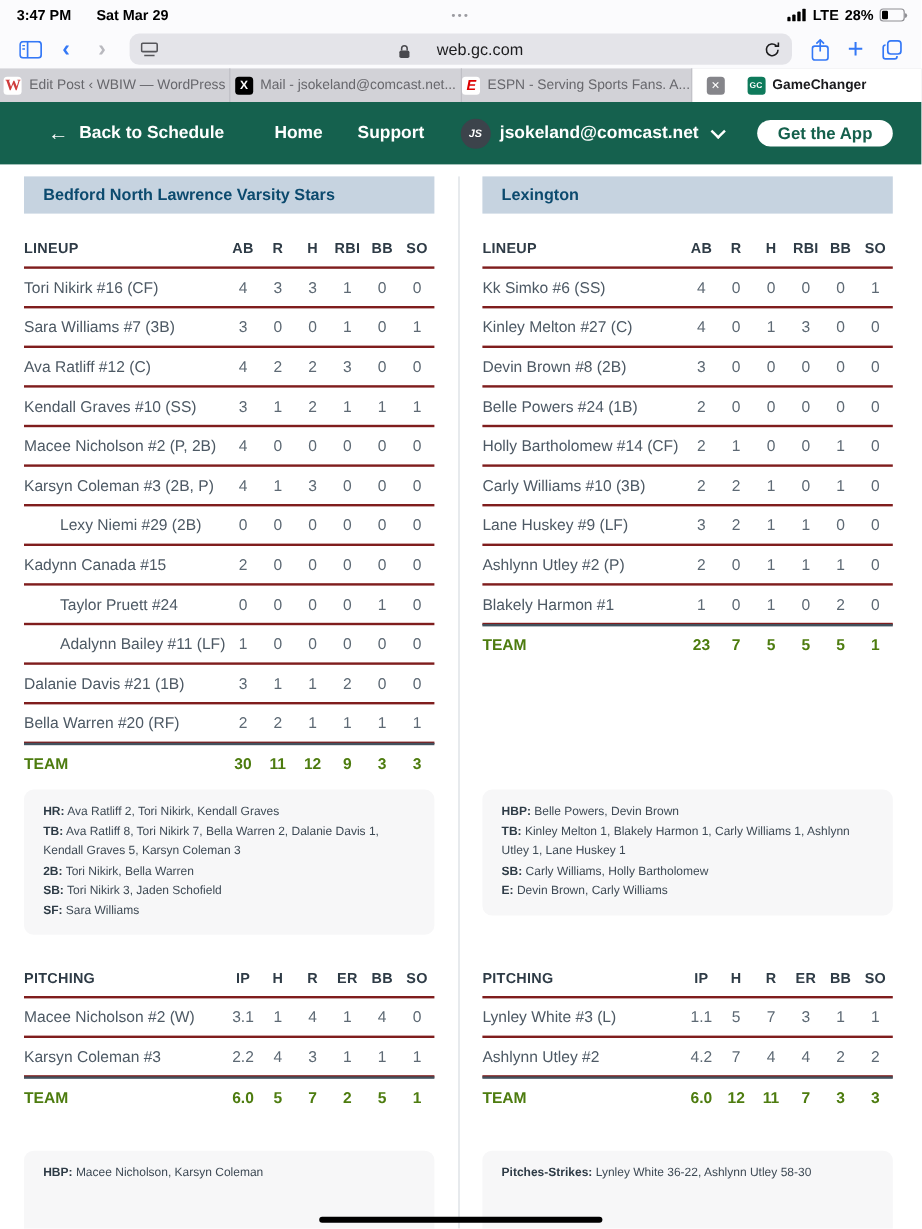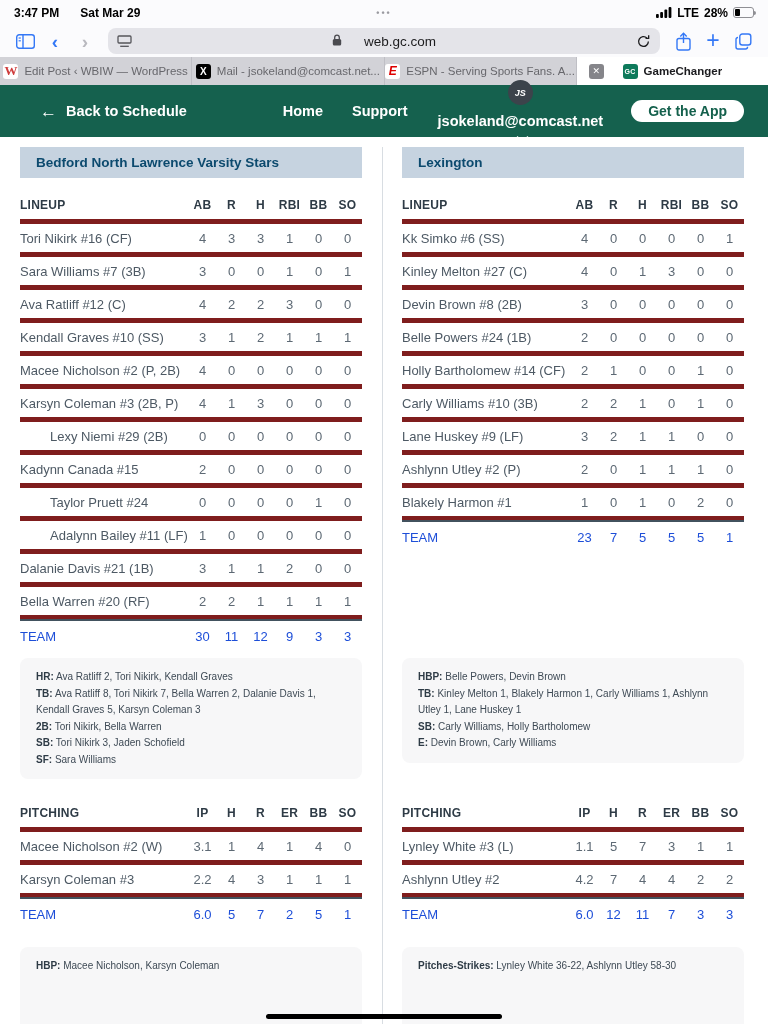--- a/index.html
+++ b/index.html
@@ -17,21 +17,21 @@
   .battery{width:21px;height:11px;border:1px solid #8f8f94;border-radius:3px;position:relative;box-sizing:border-box;}
   .battery-fill{position:absolute;left:1px;top:1px;bottom:1px;width:5px;background:#000;border-radius:1px;}
   .battery-nub{position:absolute;right:-3px;top:3px;width:2px;height:4px;background:#8f8f94;border-radius:0 2px 2px 0;}
   
   .toolbar{height:32px;background:#fbfbfd;display:flex;align-items:center;padding:0 10px;}
   .tb-btn{width:30px;height:26px;display:flex;align-items:center;justify-content:center;flex:0 0 auto;}
   .chev{font-size:19px;font-weight:bold;line-height:1;}
   .chev.blue{color:#3478f6;} .chev.gray{color:#b9b9bf;}
   .url-bar{flex:1;height:26px;background:#e4e4e9;border-radius:8px;display:flex;align-items:center;
     margin:0 8px;padding:0 9px;position:relative;}
-  .url-center{position:absolute;left:0;right:0;display:flex;align-items:flex-start;justify-content:center;gap:22px;
+  .url-center{position:absolute;left:0;right:0;display:flex;align-items:flex-end;justify-content:center;gap:22px;
     font-size:13.5px;color:#1c1c1e;pointer-events:none;}
   .reload{margin-left:auto;}
   .plus-glyph{color:#3478f6;font-size:23px;font-weight:300;line-height:1;margin-top:-2px;}
   
   .tab-bar{height:28px;background:#d2d2d7;display:flex;}
   .tab{flex:1;display:flex;align-items:center;justify-content:center;gap:6px;min-width:0;
     font-size:11.5px;color:#67676c;border-right:1px solid #bfbfc5;position:relative;box-sizing:border-box;}
   .tab:last-child{border-right:none;}
   .tab.active{background:#fff;color:#1b1b1e;font-weight:bold;border-right:none;}
   .tab-label{white-space:nowrap;overflow:hidden;text-overflow:ellipsis;}
@@ -42,41 +42,41 @@
   .ic-espn{background:#fff;color:#d00;font-style:italic;font-size:12px;}
   .ic-gamechanger{background:#0e7a5b;color:#fff;font-size:7px;letter-spacing:.2px;}
   .tab-close{position:absolute;left:12px;width:15px;height:15px;border-radius:3px;background:#85858a;color:#fff;
     font-size:9px;display:flex;align-items:center;justify-content:center;font-weight:bold;}
   
   .gc-header{height:52px;background:#15614e;display:flex;align-items:center;color:#fff;padding:0 24px 0 40px;}
   .back-link{display:flex;align-items:center;gap:9px;font-size:14.5px;font-weight:bold;}
   .back-arrow{font-size:17px;line-height:1;}
   .gc-spacer{flex:1;}
   .nav-link{font-size:14.5px;font-weight:bold;margin-left:29px;}
-  .account{display:flex;align-items:center;gap:8px;margin-left:30px;flex-direction:column;}
+  .account{display:flex;align-items:center;gap:8px;margin-left:30px;}
   .avatar{width:25px;height:25px;border-radius:50%;background:#3c434b;display:flex;align-items:center;justify-content:center;
     font-size:9px;font-weight:bold;font-style:italic;}
   .account-email{font-size:14.5px;font-weight:bold;}
   .chev-down{width:7px;height:7px;border-right:2px solid #fff;border-bottom:2px solid #fff;transform:rotate(45deg);margin:-4px 0 0 4px;}
   .cta{background:#fff;color:#14604c;font-size:14px;font-weight:bold;padding:3px 17px;border-radius:19px;margin-left:28px;white-space:nowrap;}
   
   .content{position:absolute;top:137px;left:0;right:0;bottom:0;overflow:hidden;
     padding:10px 24px 0 20px;display:grid;grid-template-columns:1fr 1fr;column-gap:40px;align-items:start;}
   .content::before{content:"";position:absolute;left:382px;top:10px;bottom:0;width:1px;background:#d8dde2;}
   .team-bar{background:#c6d3e0;color:#0c4a6e;font-size:13.5px;font-weight:bold;padding:8px 16px;margin-bottom:13px;}
   .stat-table{margin-bottom:6px;}
-  .t-row{display:flex;align-items:center;height:33px;border-bottom:5px solid #7f1d1d;font-size:13px;box-sizing:border-box;}
+  .t-row{display:flex;align-items:center;height:33px;border-bottom:2px solid #7f1d1d;font-size:13px;box-sizing:border-box;}
   .t-name{flex:1;min-width:0;white-space:nowrap;color:#4d5964;}
   .t-stat{width:29px;flex:0 0 auto;text-align:center;color:#5d6974;}
   .t-head{font-weight:bold;}
   .t-head .t-name,.t-head .t-stat{color:#2e3b46;font-size:12px;letter-spacing:.02em;font-weight:bold;}
   .t-row.indent .t-name{padding-left:30px;}
   .t-team{border-top:2px solid #42525e;border-bottom:none;margin-top:-1px;font-weight:bold;}
-  .t-team .t-name,.t-team .t-stat{color:#1d4ed8;font-weight:normal;}
-  .pitching{margin-bottom:17px;}
+  .t-team .t-name,.t-team .t-stat{color:#4d7c0f;font-weight:bold;}
+  .pitching{margin-bottom:29px;}
   .notes{background:#f7f7f8;border-radius:8px;padding:11px 16px;font-size:10px;line-height:16.5px;color:#3e4a55;margin-bottom:20px;}
   .note-label{font-weight:bold;color:#2e3b46;}
   .notes-footer{margin-bottom:0;min-height:70px;}
   
   .home-indicator{position:absolute;left:50%;transform:translateX(-50%);bottom:5px;width:236px;height:5px;border-radius:3px;background:#000;z-index:60;}
   svg{display:block;}
 </style>
 </head>
 <body>
 

